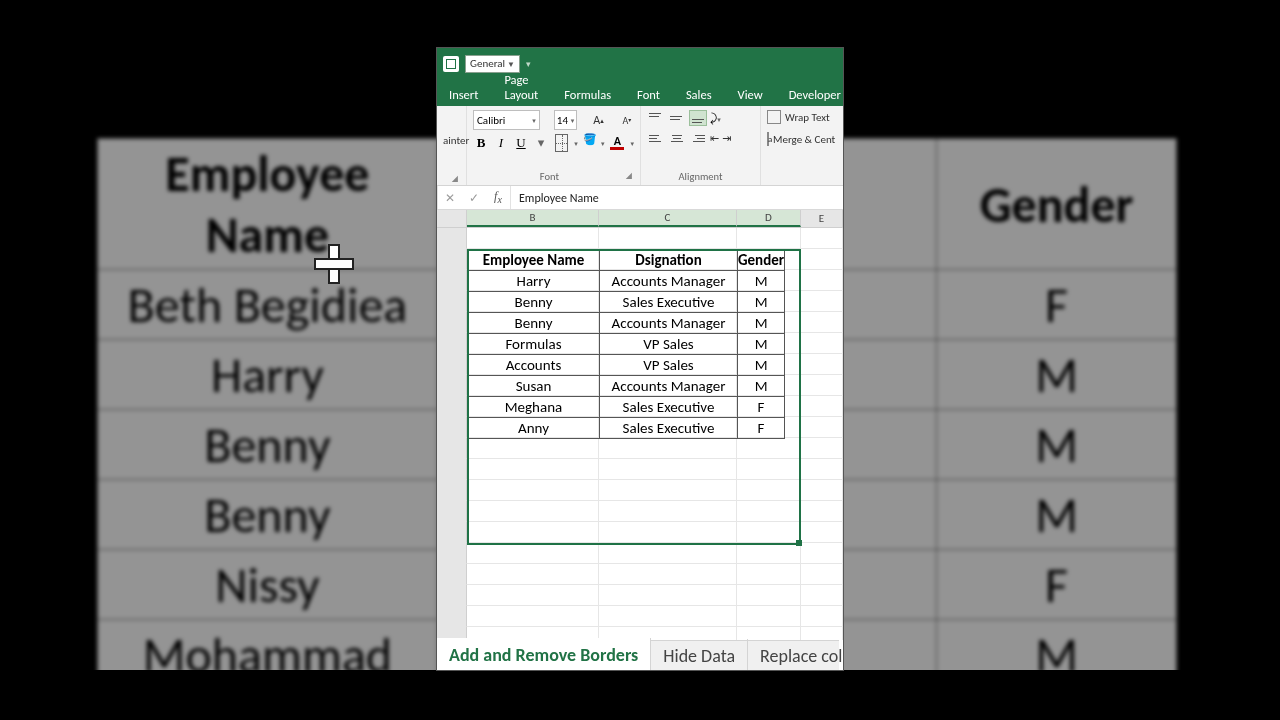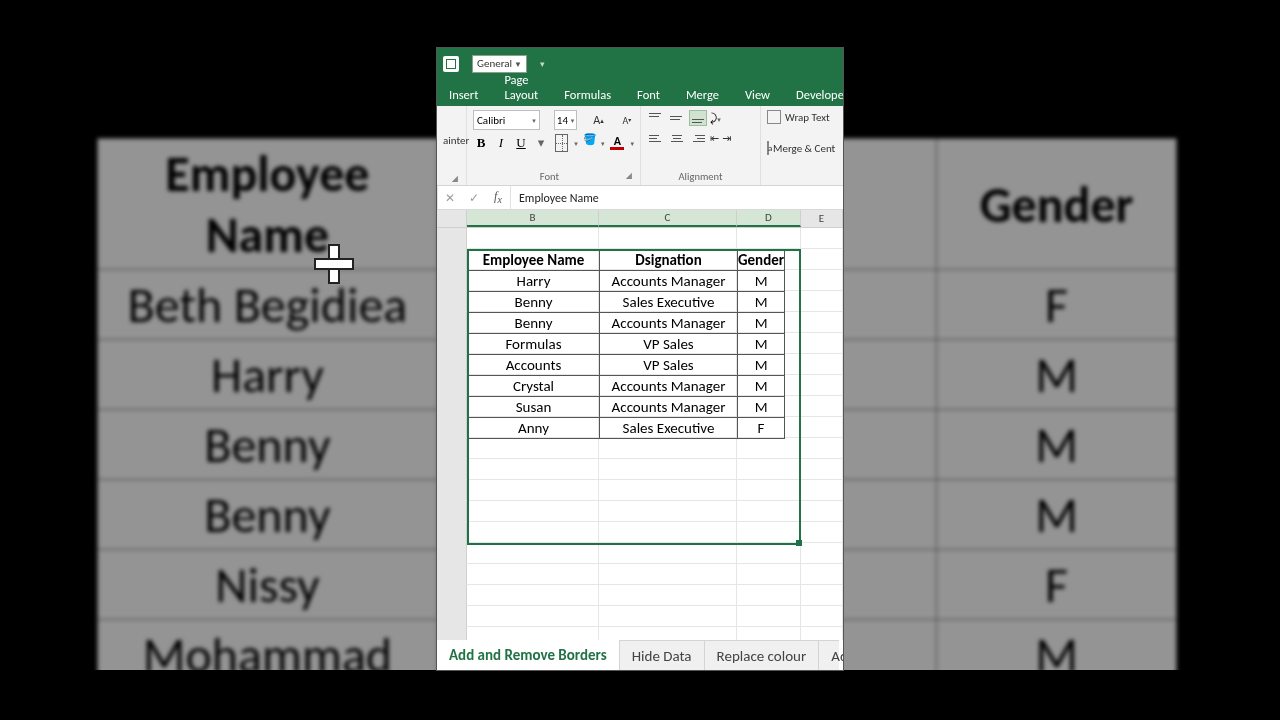--- a/index.html
+++ b/index.html
@@ -14,21 +14,21 @@
   .bgtable td.des, .bgtable th.des { width: 500px; }
   .bgtable td.gen, .bgtable th.gen { width: 240px; }
   .bgshade { position: absolute; inset: 0; background: rgba(0,0,0,0.42); }
   .bgtop { position: absolute; left: 0; right: 0; top: 0; height: 48px; background: #000; }
   .bgbot { position: absolute; left: 0; right: 0; bottom: 0; height: 50px; background: #000; }
 
   
   .fg { position: absolute; left: 437px; top: 48px; width: 406px; height: 622px; background: #fff; box-shadow: 0 0 0 1px #555; overflow: hidden; font-size: 12px; }
 
   
-  .qat { height: 31px; background: #217346; display: flex; align-items: center; padding: 0 6px; gap: 13px; }
+  .qat { height: 31px; background: #217346; display: flex; align-items: center; padding: 0 6px; gap: 6px; }
   .qat-save { width: 16px; height: 16px; background: #fff; border-radius: 2px; position: relative; }
   .qat-save::after { content: ""; position: absolute; inset: 3px; border: 1px solid #217346; }
   .qat-numfmt { background: #fff; border: 1px solid #8aa08f; padding: 1px 4px; display: flex; align-items: center; gap: 2px; height: 18px; }
   .qat-numfmt span { font-size: 11px; color: #333; }
   .qat-numfmt .chev { font-size: 8px; color: #555; }
   .qat-cust { color: #c0d8c8; font-size: 9px; }
 
   
   .rtabs { height: 27px; background: #217346; display: flex; align-items: flex-end; padding-left: 6px; gap: 14px; }
   .rtabs div { color: #fff; font-size: 12.5px; padding: 4px 6px; cursor: pointer; }
@@ -66,21 +66,21 @@
   .align-row { display: flex; gap: 3px; align-items: center; }
   .align-row .ico { width: 18px; height: 16px; display: flex; flex-direction: column; justify-content: center; gap: 2px; padding: 0 2px; }
   .align-row .ico.sel { background: #d0e3d0; border: 1px solid #9bbf9b; }
   .align-row .ico span { height: 1px; background: #555; display: block; }
   .al .s1{width:10px}.al .s2{width:8px}.al .s3{width:12px}
   .ac .s1{width:10px;margin:0 auto}.ac .s2{width:8px;margin:0 auto}.ac .s3{width:12px;margin:0 auto}
   .ar .s1{width:10px;margin-left:auto}.ar .s2{width:8px;margin-left:auto}.ar .s3{width:12px;margin-left:auto}
   .indent-ico { font-size: 11px; color: #333; }
   .orient-ico { font-size: 12px; }
 
-  .wrapmerge { display: flex; flex-direction: column; gap: 17px; padding: 4px 8px 2px 6px; width: 82px; }
+  .wrapmerge { display: flex; flex-direction: column; gap: 8px; padding: 4px 8px 2px 6px; width: 82px; }
   .wm-row { display: flex; align-items: center; gap: 4px; font-size: 11px; color: #333; white-space: nowrap; }
   .wm-ico { width: 14px; height: 14px; border: 1px solid #888; display: inline-block; position: relative; }
   .wm-ico.merge::after { content: "a"; position: absolute; inset: 0; text-align: center; font-size: 9px; }
 
   
   .fxbar { height: 24px; background: #fff; border-bottom: 1px solid #d9d9d9; display: flex; align-items: center; font-size: 12px; }
   .fxbar .sep { width: 1px; height: 100%; background: #e2e2e2; }
   .fxbar .btn { width: 24px; text-align: center; color: #9b9b9b; }
   .fxbar .btn.fx { font-style: italic; font-family: "Times New Roman"; color: #555; }
   .fxbar .val { padding-left: 8px; color: #222; }
@@ -101,21 +101,21 @@
 
   
   .datatable { position: absolute; left: 30px; top: 39px; border-collapse: collapse; font-family: Calibri, sans-serif; }
   .datatable th, .datatable td { border: 1px solid #555; font-size: 15px; text-align: center; height: 21px; padding: 0; }
   .datatable th { font-weight: bold; }
   .datatable .cB{width:132px}.datatable .cC{width:138px}.datatable .cD{width:40px}
   .selbox { position: absolute; border: 2px solid #1f7246; pointer-events: none; }
   .selbox .handle { position: absolute; right: -3px; bottom: -3px; width: 6px; height: 6px; background: #1f7246; }
 
   
-  .sheets { position: absolute; bottom: 0; left: 0; right: 4px; height: 30px; background: #f0f0f0; border-top: 1px solid #d4d4d4; display: flex; align-items: center; font-size: 15px; }
+  .sheets { position: absolute; bottom: 0; left: 0; right: 4px; height: 30px; background: #f0f0f0; border-top: 1px solid #d4d4d4; display: flex; align-items: center; font-size: 18px; }
   .sheets .tab { padding: 6px 12px; border-right: 1px solid #d4d4d4; cursor: pointer; white-space: nowrap; color: #444; }
   .sheets .tab.act { background: #fff; color: #217346; font-weight: bold; border-bottom: 2px solid #217346; }
 
   
   .pluscursor { position: absolute; left: 314px; top: 244px; width: 40px; height: 40px; pointer-events: none; }
   .pluscursor::before, .pluscursor::after { content: ""; position: absolute; background: #fff; box-shadow: 0 0 0 2px #222; }
   .pluscursor::before { left: 16px; top: 2px; width: 8px; height: 36px; }
   .pluscursor::after { top: 16px; left: 2px; height: 8px; width: 36px; }
 </style>
 </head>
@@ -182,21 +182,21 @@
       <span class="chev">▼</span>
     </div>
     <div class="qat-cust">▾</div>
   </div>
 
   <div class="rtabs">
     <div>Insert</div>
     <div>Page Layout</div>
     <div>Formulas</div>
     <div>Font</div>
-    <div>Merge</div>
+    <div>Sales</div>
     <div>View</div>
     <div>Developer</div>
   </div>
 
   <div class="ribbon">
     <div class="rgroup clip-group">
       <div class="painter">ainter</div>
       <div class="lbl">
           <span class="dlaunch">◢</span>
         </div>
@@ -477,28 +477,28 @@
             <td class="cB">Formulas</td>
             <td class="cC">VP Sales</td>
             <td class="cD">M</td>
           </tr>
           <tr>
             <td class="cB">Accounts</td>
             <td class="cC">VP Sales</td>
             <td class="cD">M</td>
           </tr>
           <tr>
-            <td class="cB">Crystal</td>
-            <td class="cC">Accounts Manager</td>
-            <td class="cD">M</td>
-          </tr>
-          <tr>
             <td class="cB">Susan</td>
             <td class="cC">Accounts Manager</td>
             <td class="cD">M</td>
+          </tr>
+          <tr>
+            <td class="cB">Meghana</td>
+            <td class="cC">Sales Executive</td>
+            <td class="cD">F</td>
           </tr>
           <tr>
             <td class="cB">Anny</td>
             <td class="cC">Sales Executive</td>
             <td class="cD">F</td>
           </tr>
         </tbody>
     </table>
 
     <div class="selbox" style="left:30px; top:39px; width:334px; height:296px;">

